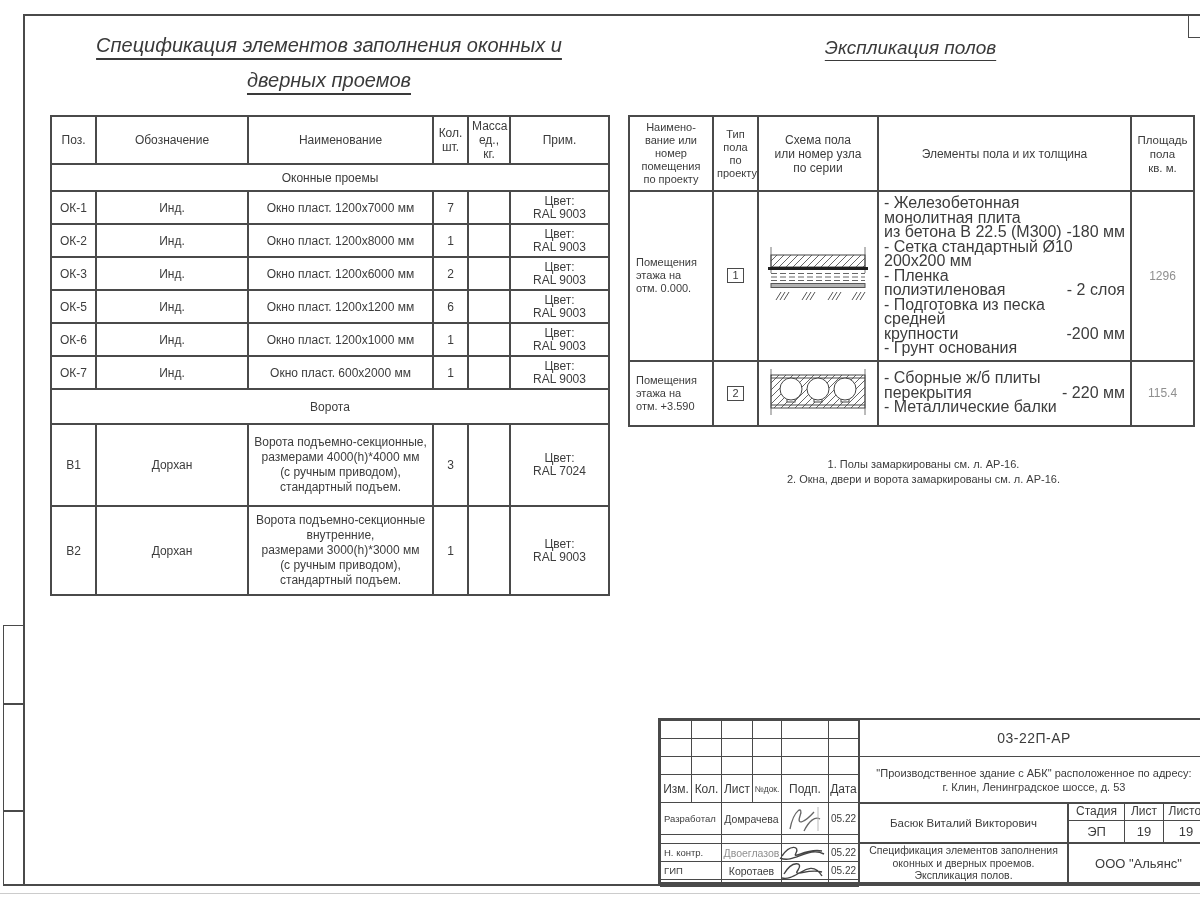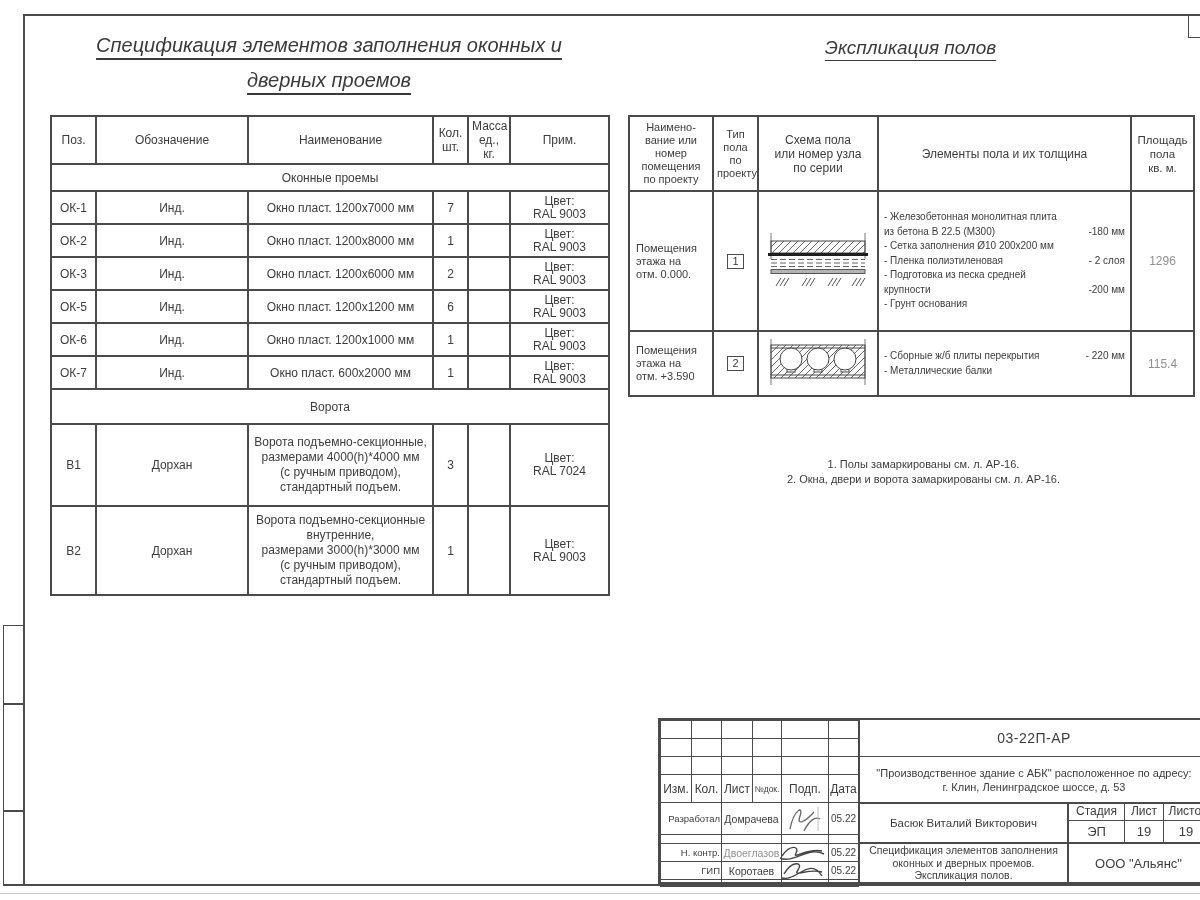--- a/index.html
+++ b/index.html
@@ -20,36 +20,36 @@
   table.grid td{border:2px solid #4a4a4a;font-size:12px;text-align:center;vertical-align:middle;
                 padding:2px 3px;overflow:hidden;}
   td.left{text-align:left;padding-left:8px;}
   td.note-cell{text-align:left;font-size:11px;line-height:13px;padding-left:5px;}
   td.small-hdr{font-size:12px;line-height:14px;}
   .section-row td{font-size:12px;}
 
   
   .floor td{font-size:12px;}
   .floor .room{font-size:11px;line-height:13px;text-align:left;padding-left:6px;}
-  .floor .els{text-align:left;font-size:10px;line-height:14.5px;padding:16px 5px;vertical-align:middle;}
+  .floor .els{text-align:left;font-size:16px;line-height:14.5px;padding:4px 5px;vertical-align:middle;}
   .el-row{display:flex;align-items:flex-end;}
   .el-val{margin-left:auto;white-space:nowrap;padding-left:4px;}
   .type-box{display:inline-block;border:1px solid #4a4a4a;font-size:11px;line-height:13px;
             padding:0 4px;background:#fff;}
 
   
   .notes{position:absolute;font-size:11px;line-height:15px;color:#3c3c3c;text-align:center;}
 
   
   .stamp{position:absolute;left:658px;top:718px;width:548px;height:166px;border:2px solid #4a4a4a;box-sizing:border-box;}
   table.rev{border-collapse:collapse;table-layout:fixed;position:absolute;left:0;top:0;}
   table.rev td{border:1px solid #4a4a4a;font-size:10px;padding:0 1px;text-align:center;vertical-align:middle;overflow:visible;}
   table.rev td.hdr{font-size:12px;}
   table.rev td.hdr-sm{font-size:8.5px;}
-  table.rev td.role{font-size:9.5px;text-align:right;padding-left:3px;}
+  table.rev td.role{font-size:9.5px;text-align:left;padding-left:3px;}
   table.rev td.name{font-size:10.5px;}
   table.rev td.date{font-size:10px;}
   .stamp-cell{position:absolute;display:flex;align-items:center;justify-content:center;
               text-align:center;box-sizing:border-box;}
   .sig{position:absolute;pointer-events:none;}
 </style>
 </head>
 <body>
 
 <div class="sheet">
@@ -232,21 +232,21 @@
           </g>
         </svg>
       </td>
       <td class="els">
         <div class="el-row">
               <span data-bind="floor_table.rows.0.elements.0.text">- Железобетонная  монолитная плита
 из бетона В 22.5 (М300)</span>
               <span class="el-val" data-bind="floor_table.rows.0.elements.0.value">-180 мм</span>
             </div>
         <div class="el-row">
-              <span data-bind="floor_table.rows.0.elements.1.text">- Сетка заполнения Ø10 200х200 мм</span>
+              <span data-bind="floor_table.rows.0.elements.1.text">- Сетка стандартный Ø10 200х200 мм</span>
               <span class="el-val" data-bind="floor_table.rows.0.elements.1.value"></span>
             </div>
         <div class="el-row">
               <span data-bind="floor_table.rows.0.elements.2.text">- Пленка полиэтиленовая</span>
               <span class="el-val" data-bind="floor_table.rows.0.elements.2.value">- 2 слоя</span>
             </div>
         <div class="el-row">
               <span data-bind="floor_table.rows.0.elements.3.text">- Подготовка из песка средней
 крупности</span>
               <span class="el-val" data-bind="floor_table.rows.0.elements.3.value">-200 мм</span>

